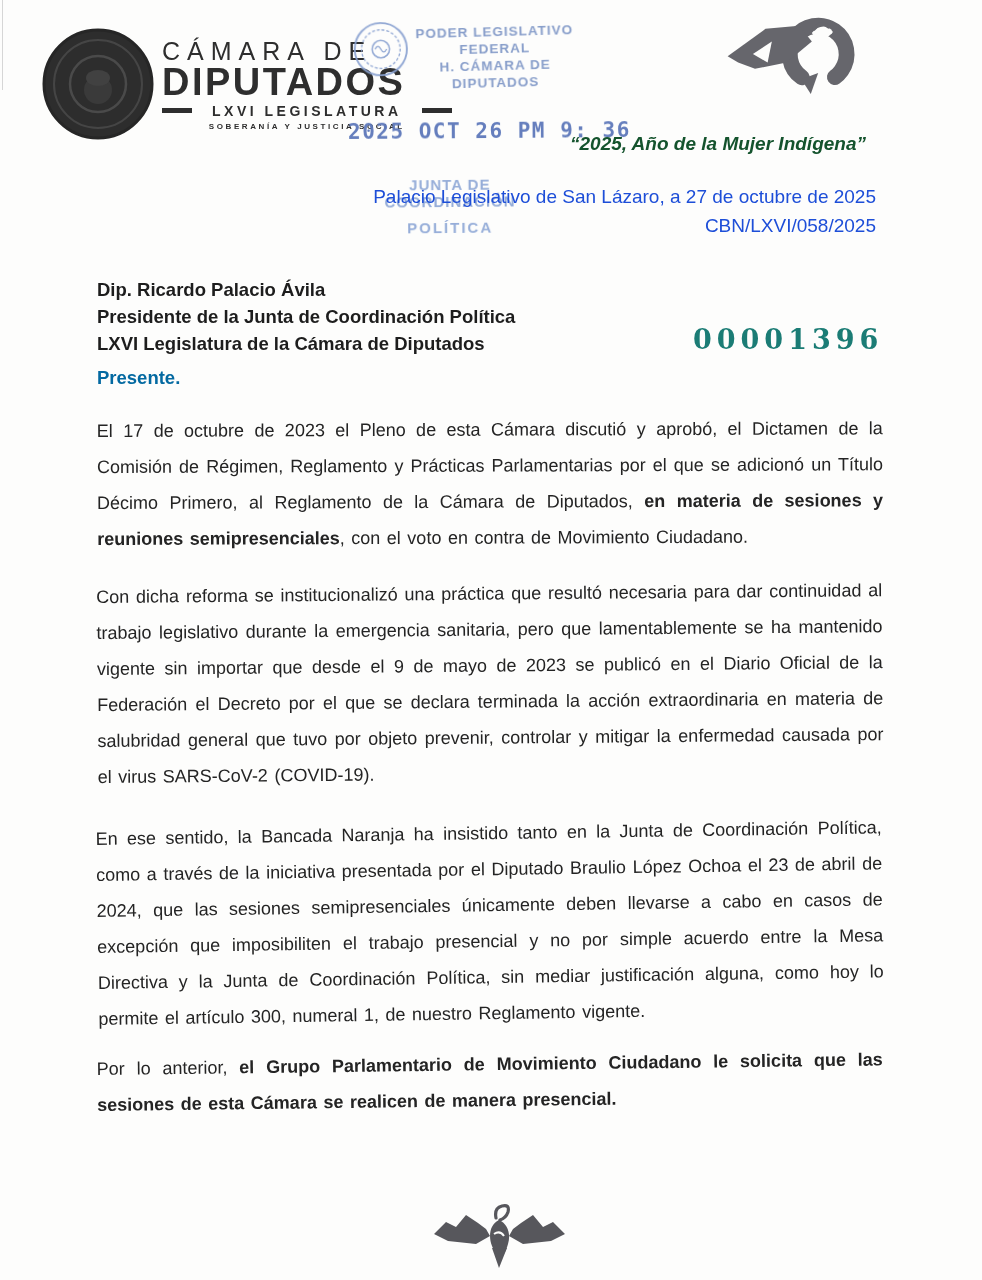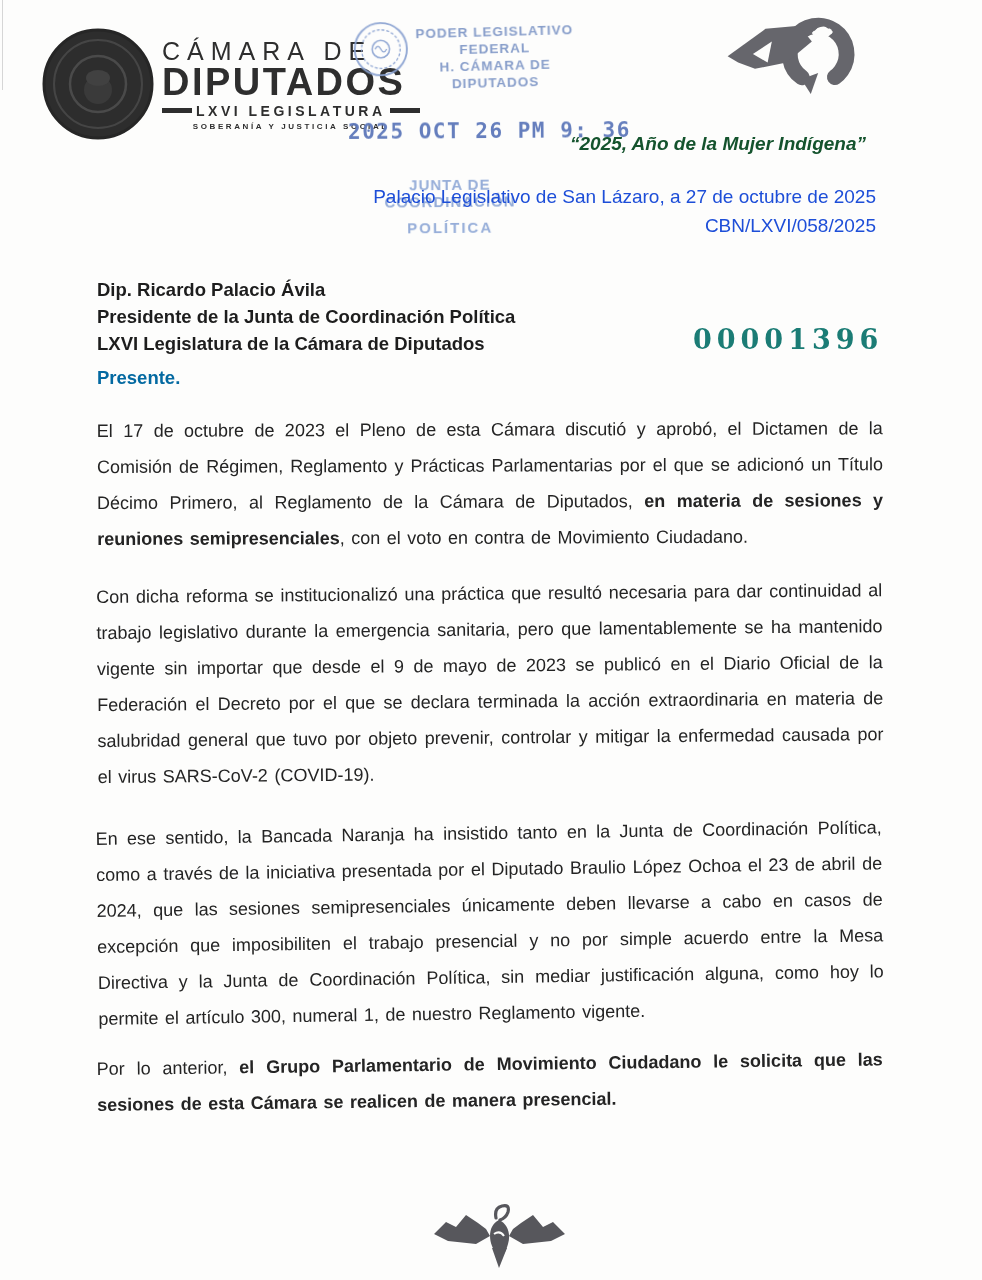--- a/index.html
+++ b/index.html
@@ -18,21 +18,21 @@
     content:""; position:absolute; left:2px; top:0; width:1px; height:90px;
     background:#bdbdbd; opacity:.6;
   }
 
   
   .logo-left { position:absolute; left:42px; top:28px; display:flex; align-items:center; }
   .seal-wrap { width:112px; height:112px; }
   .logo-text { margin-left:8px; color:#2e2e2e; }
   .lt1 { font-size:25px; font-weight:normal; letter-spacing:7px; line-height:26px; }
   .lt2 { font-size:38px; font-weight:bold; letter-spacing:2.5px; line-height:37px; }
-  .lt3 { display:flex; align-items:center; gap:4px; margin-top:2px; }
+  .lt3 { display:flex; align-items:center; gap:20px; margin-top:2px; }
   .lt3 .bar { width:30px; height:5px; background:#2e2e2e; }
   .lt3 span { font-size:14px; font-weight:bold; letter-spacing:3.5px; }
   .lt4 { font-size:8px; font-weight:bold; letter-spacing:2.6px; margin-top:3px; text-align:center; }
 
   
   .received-stamp {
     position:absolute; left:352px; top:18px; display:flex; align-items:flex-start;
     color:#7e96c6; transform:rotate(-1.5deg); filter:blur(0.35px); opacity:.92;
   }
   .rs-text { margin-left:6px; text-align:center; font-weight:bold; font-size:13.5px;

